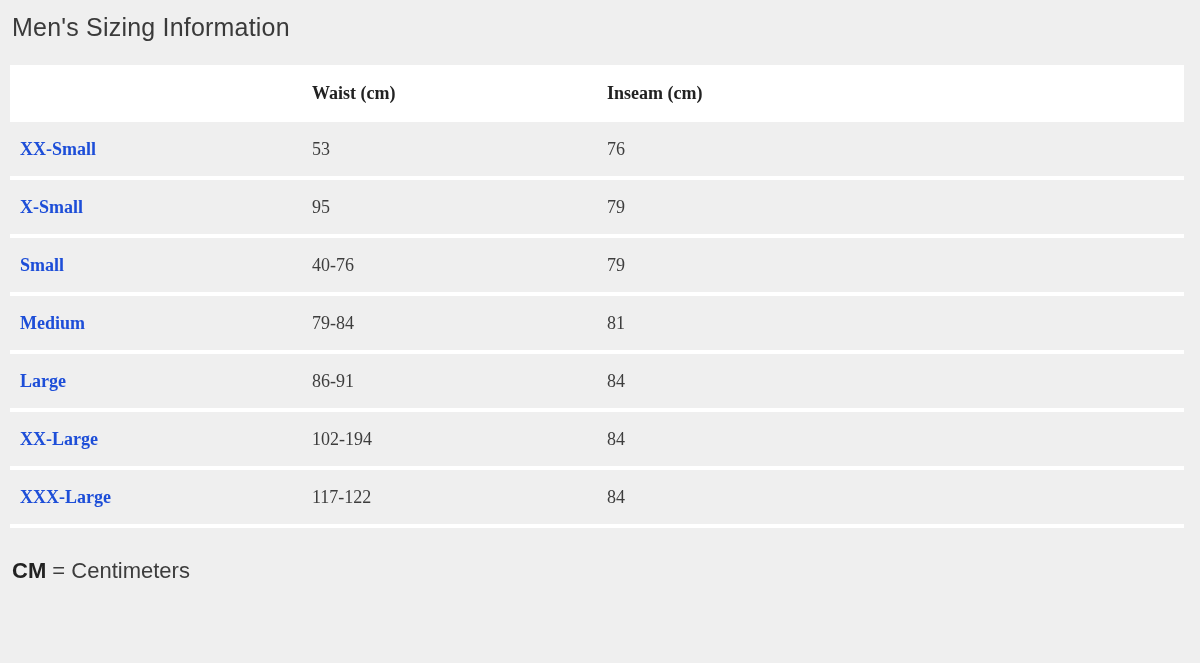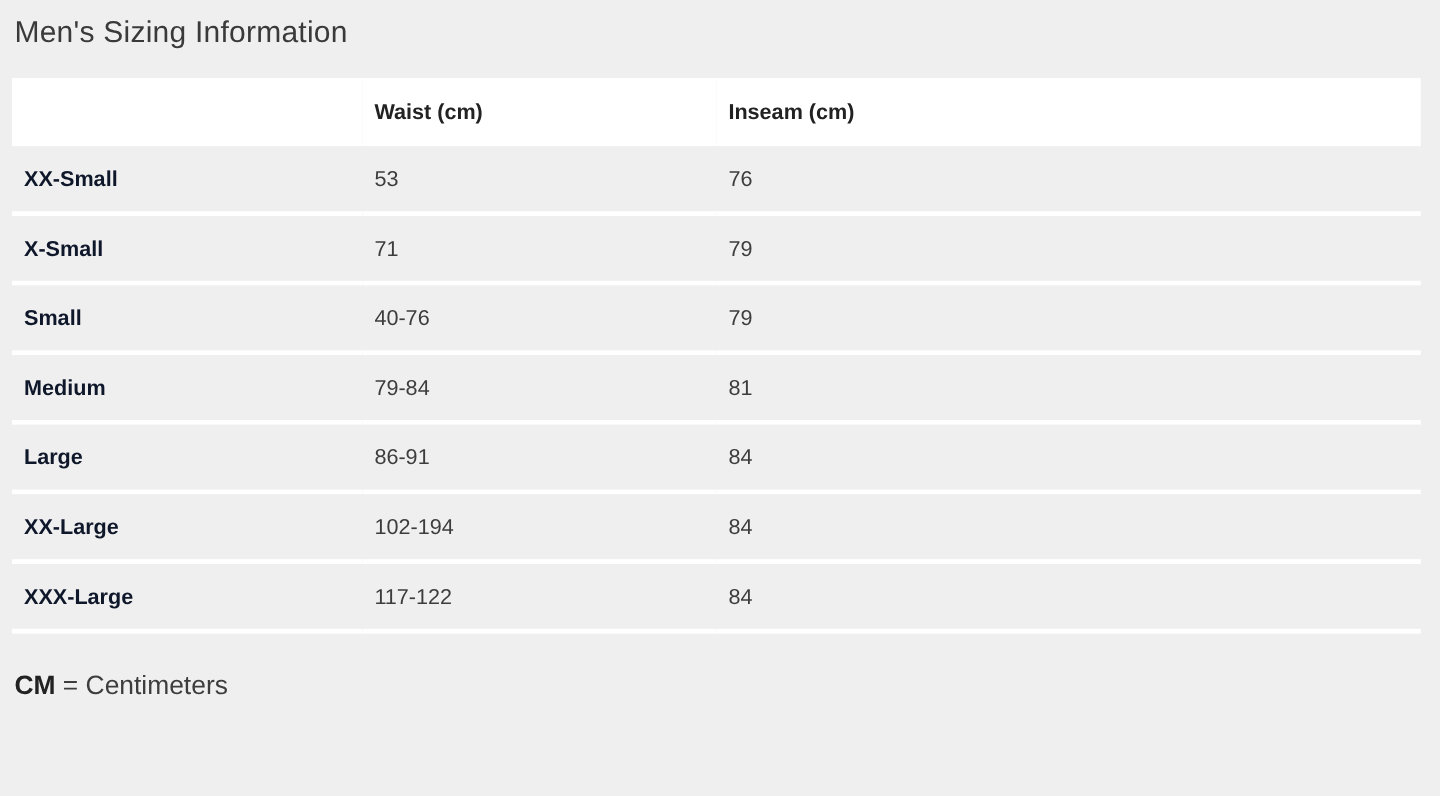--- a/index.html
+++ b/index.html
@@ -27,20 +27,21 @@
     color: #3a3a3a;
     letter-spacing: 0.2px;
     line-height: 28px;
   }
   table.size-table {
     border-collapse: separate;
     border-spacing: 0;
     table-layout: fixed;
     width: 1174px;
     margin: 24px 0 0 10px;
+    font-family: Liberation Serif, serif;
   }
   table.size-table col.c1 { width: 292px; }
   table.size-table col.c2 { width: 295px; }
   table.size-table col.c3 { width: 587px; }
   table.size-table th {
     background: #ffffff;
     height: 57px;
     text-align: left;
     vertical-align: middle;
     padding: 0 0 0 10px;
@@ -52,21 +53,21 @@
     height: 54px;
     vertical-align: middle;
     padding: 0 0 0 10px;
     font-size: 18px;
     color: #3d3d3d;
     border-bottom: 4px solid #ffffff;
     background: #efefef;
   }
   table.size-table td.size-label {
     font-weight: 700;
-    color: #0f172a;
+    color: #1d4ed8;
   }
   .footnote {
     margin: 30px 0 0 12px;
     font-size: 22px;
     color: #3d3d3d;
   }
   .footnote .abbr {
     font-weight: 700;
     color: #222222;
   }
@@ -92,21 +93,21 @@
       </tr>
     </thead>
     <tbody>
       <tr>
         <td class="size-label">XX-Small</td>
         <td>53</td>
         <td>76</td>
       </tr>
       <tr>
         <td class="size-label">X-Small</td>
-        <td>71</td>
+        <td>95</td>
         <td>79</td>
       </tr>
       <tr>
         <td class="size-label">Small</td>
         <td>40-76</td>
         <td>79</td>
       </tr>
       <tr>
         <td class="size-label">Medium</td>
         <td>79-84</td>

